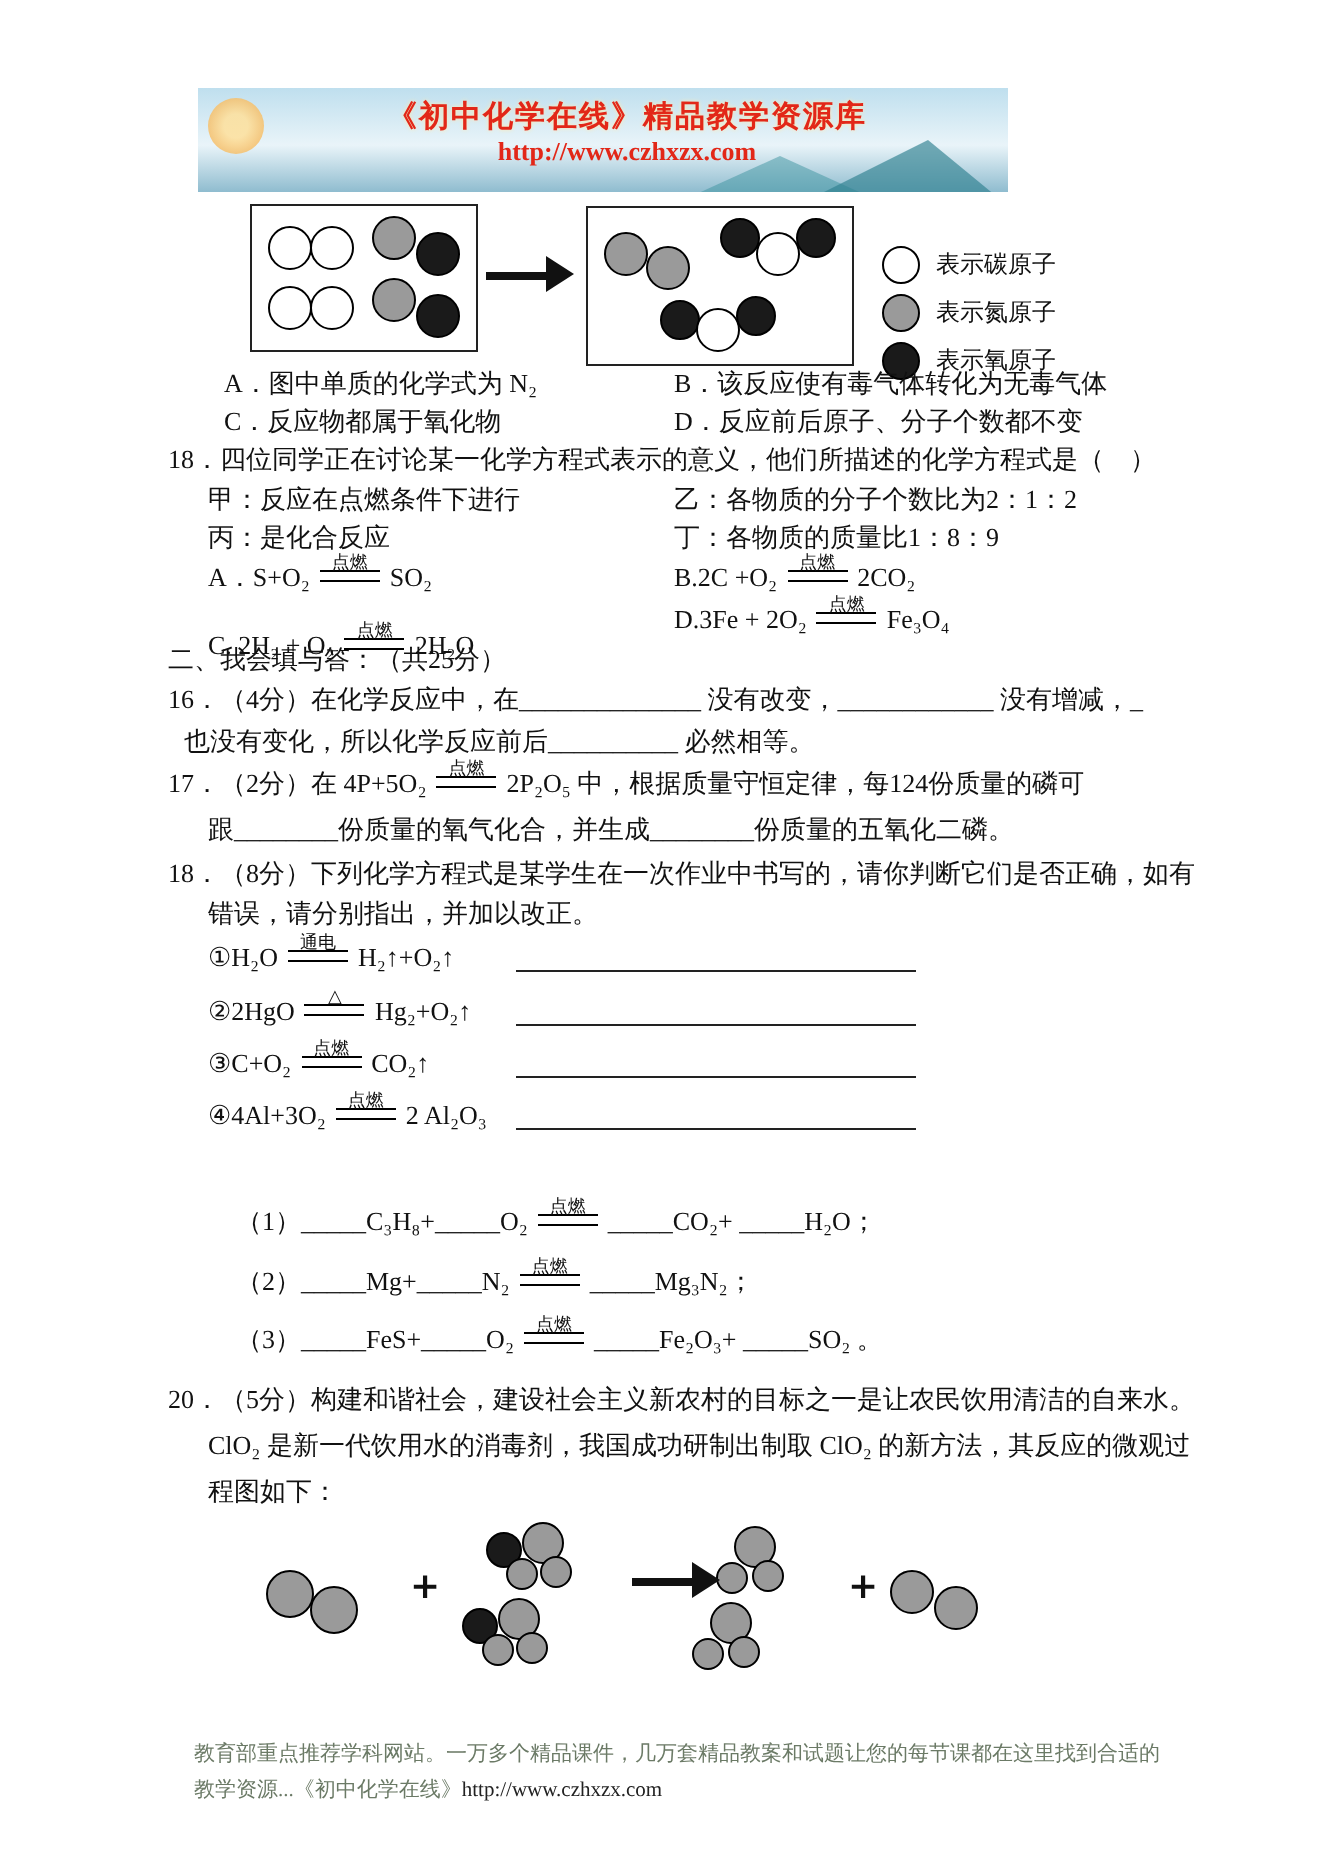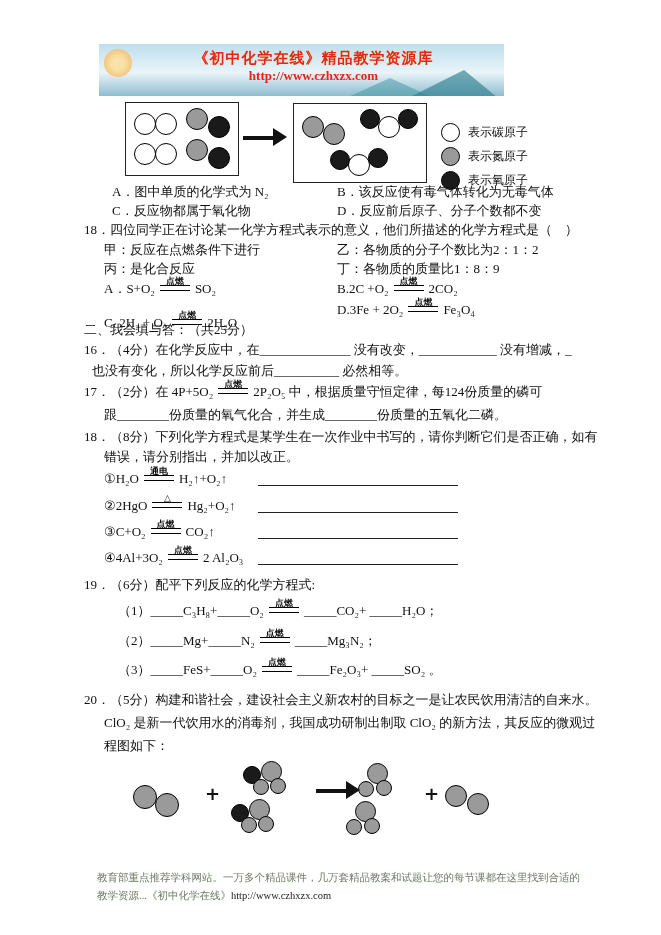--- a/index.html
+++ b/index.html
@@ -32,21 +32,21 @@
                 border-left:14px solid #111;border-top:9px solid transparent;border-bottom:9px solid transparent;}
 
   
   .legend{position:absolute;left:441px;top:88px;margin-top:32px;}
   .lrow{display:flex;align-items:center;height:24px;}
   .swatch{width:19px;height:19px;border-radius:50%;border:1px solid #000;margin-right:8px;
           box-sizing:border-box;display:inline-block;flex:0 0 auto;}
   .lbl{font-size:12px;}
 
   
-  .cond-eq{display:inline-block;position:relative;width:30px;height:6px;vertical-align:2px;margin:0 5px;font-weight:bold;}
+  .cond-eq{display:inline-block;position:relative;width:30px;height:6px;vertical-align:2px;margin:0 5px;}
   .cond-eq .dline{display:block;height:4px;border-top:1px solid #000;border-bottom:1px solid #000;}
   .cond-eq .cond{position:absolute;left:50%;transform:translateX(-50%);bottom:5px;
                  font-size:9px;line-height:9px;white-space:nowrap;}
 
   .eq{height:22px;}
   .ansline{position:absolute;left:154px;top:15px;width:200px;height:0;border-bottom:1.2px solid #222;}
 
   .plus{position:absolute;font-size:18px;font-weight:bold;font-family:"DejaVu Sans",sans-serif;color:#111;}
 
   .foot{position:absolute;font-size:10.5px;line-height:15px;color:#6b7a66;white-space:nowrap;}
@@ -152,21 +152,20 @@
   </div>
   <div class="t eq" style="left:104px;top:523px;width:480px">
     <span>③C+O₂</span><span class="cond-eq"><span class="cond">点燃</span><span class="dline"></span></span><span>CO₂↑</span>
     <span class="ansline"></span>
   </div>
   <div class="t eq" style="left:104px;top:549px;width:480px">
     <span>④4Al+3O₂</span><span class="cond-eq"><span class="cond">点燃</span><span class="dline"></span></span><span>2 Al₂O₃</span>
     <span class="ansline"></span>
   </div>
 
-  <div class="t" style="left:84px;top:576px">19．（6分）配平下列反应的化学方程式:</div>
   <div class="t eq" style="left:118px;top:602px">
     <span>（1）_____C₃H₈+_____O₂</span><span class="cond-eq"><span class="cond">点燃</span><span class="dline"></span></span><span>_____CO₂+ _____H₂O；</span>
   </div>
   <div class="t eq" style="left:118px;top:632px">
     <span>（2）_____Mg+_____N₂</span><span class="cond-eq"><span class="cond">点燃</span><span class="dline"></span></span><span>_____Mg₃N₂；</span>
   </div>
   <div class="t eq" style="left:118px;top:661px">
     <span>（3）_____FeS+_____O₂</span><span class="cond-eq"><span class="cond">点燃</span><span class="dline"></span></span><span>_____Fe₂O₃+ _____SO₂ 。</span>
   </div>
 

